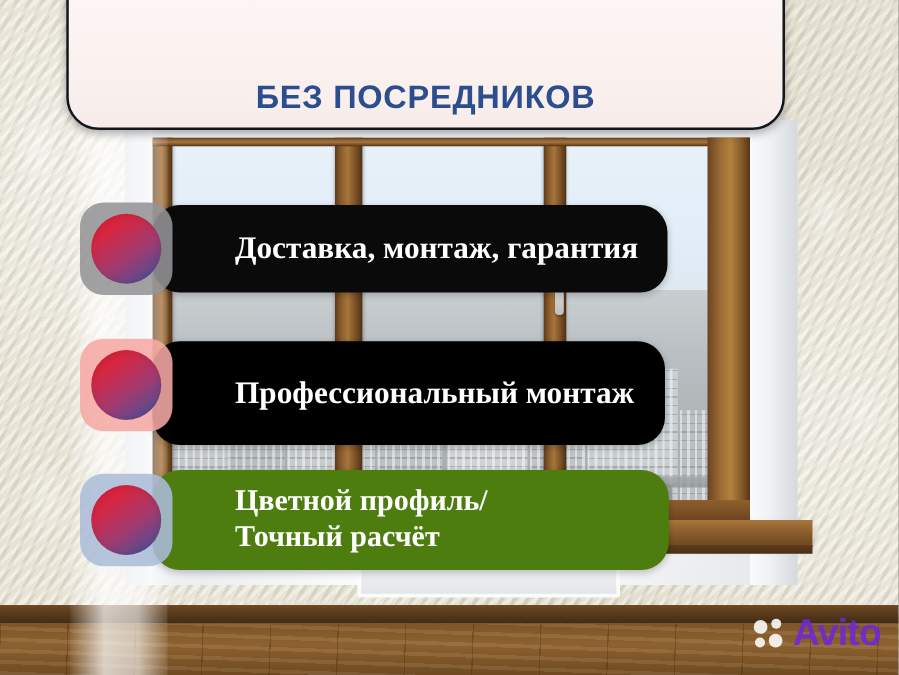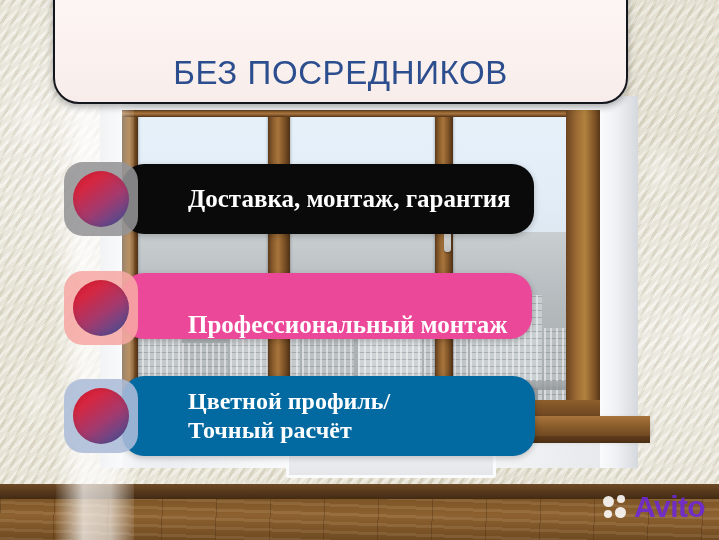--- a/index.html
+++ b/index.html
@@ -158,22 +158,22 @@
     background:linear-gradient(180deg,#fdf6f4 0%,#fbf2f0 55%,#f7ece9 100%);
     border:2px solid #13161c;
     border-radius:0 0 26px 26px;
     display:flex;flex-direction:column;
     align-items:center;justify-content:flex-end;
     padding-bottom:8px;
     box-shadow:0 3px 7px rgba(0,0,0,.30);
   }
   .banner-line{
     color:#2c4e8e;
-    font-weight:normal;
-    font-size:33px;
+    font-weight:bold;
+    font-size:26px;
     letter-spacing:.6px;
     line-height:1.26;
     text-align:center;
     white-space:nowrap;
   }
 
   
   .badge{position:absolute;display:flex;align-items:center;}
 
   .chip{
@@ -205,26 +205,26 @@
   }
 
   
   #badge-1{left:64px;top:156px;width:470px;height:86px;}
   #badge-1 .chip{background:rgba(148,148,150,.88);}
   #badge-1 .pill{background:#0a0a0a;width:412px;height:70px;top:8px;}
 
   
   #badge-2{left:64px;top:265px;width:470px;height:86px;}
   #badge-2 .chip{background:rgba(246,168,164,.88);}
-  #badge-2 .pill{background:#ec4899;width:410px;height:66px;top:8px;align-items:flex-end;}
+  #badge-2 .pill{background:#000000;width:410px;height:83px;top:8px;}
 
   
   #badge-3{left:64px;top:368px;width:470px;height:96px;}
   #badge-3 .chip{background:rgba(172,188,216,.88);}
-  #badge-3 .pill{background:#0369a1;width:413px;height:80px;top:8px;}
+  #badge-3 .pill{background:#4d7c0f;width:413px;height:80px;top:8px;}
   #badge-3 .pill-text{font-size:24px;line-height:1.22;}
 
   
   .avito{
     position:absolute;right:14px;bottom:18px;
     display:flex;align-items:center;gap:5px;
     opacity:.88;
   }
   .avito-mark{position:relative;width:26px;height:25px;}
   .avito-mark i{position:absolute;border-radius:50%;background:#ffffff;display:block;}

